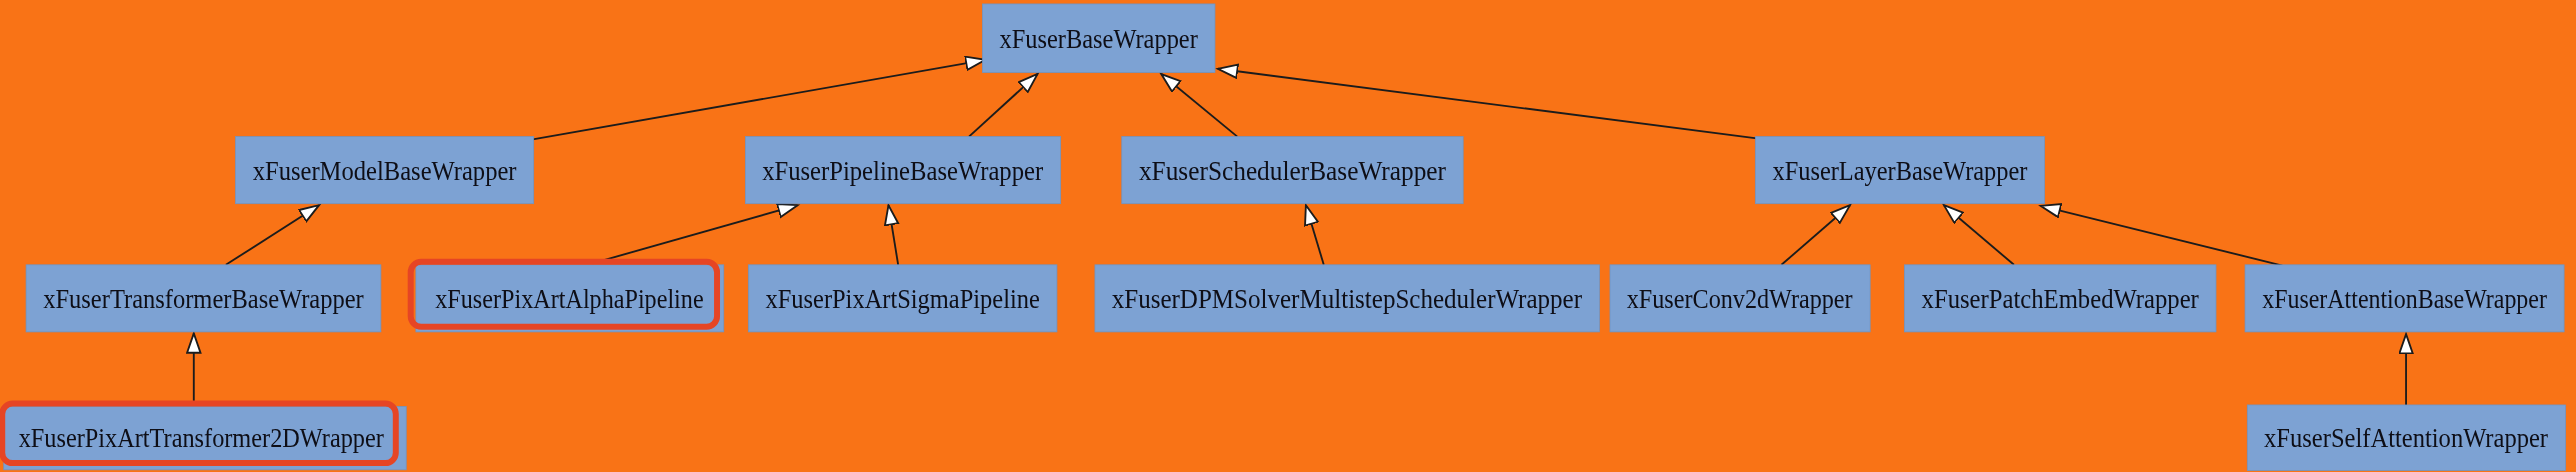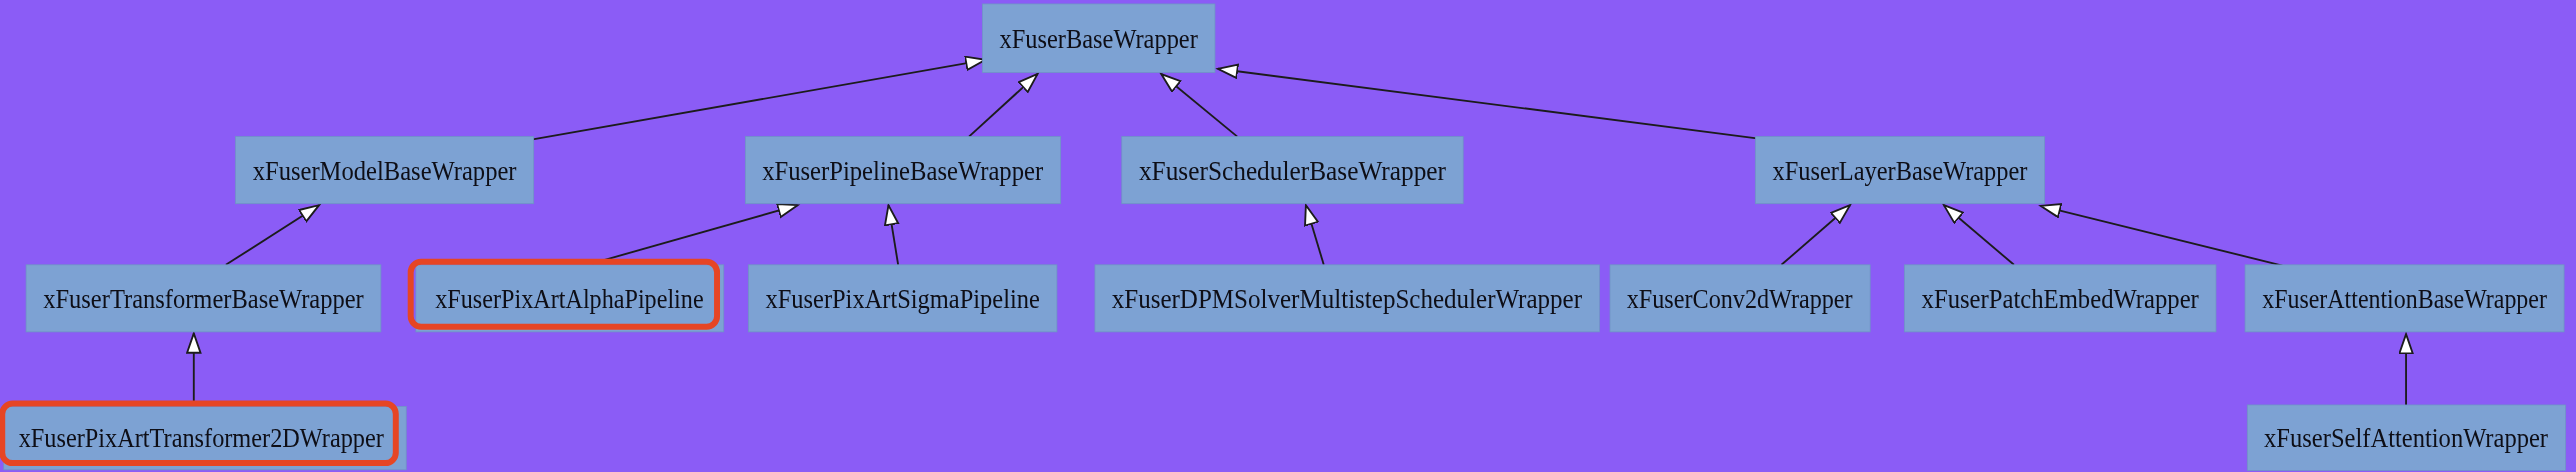--- a/index.html
+++ b/index.html
@@ -4,21 +4,21 @@
 <style>
   html, body {
     margin: 0;
     padding: 0;
     background: #ffffff;
   }
   .stage {
     position: relative;
     width: 2576px;
     height: 473px;
-    background: #8b5cf6;
+    background: #f97316;
     overflow: hidden;
   }
   svg { display: block; }
   .node-rect {
     fill: #7da2d3;
     stroke: #6e94c4;
     stroke-width: 1;
   }
   .node-label {
     font-family: "Liberation Serif", "DejaVu Serif", serif;

